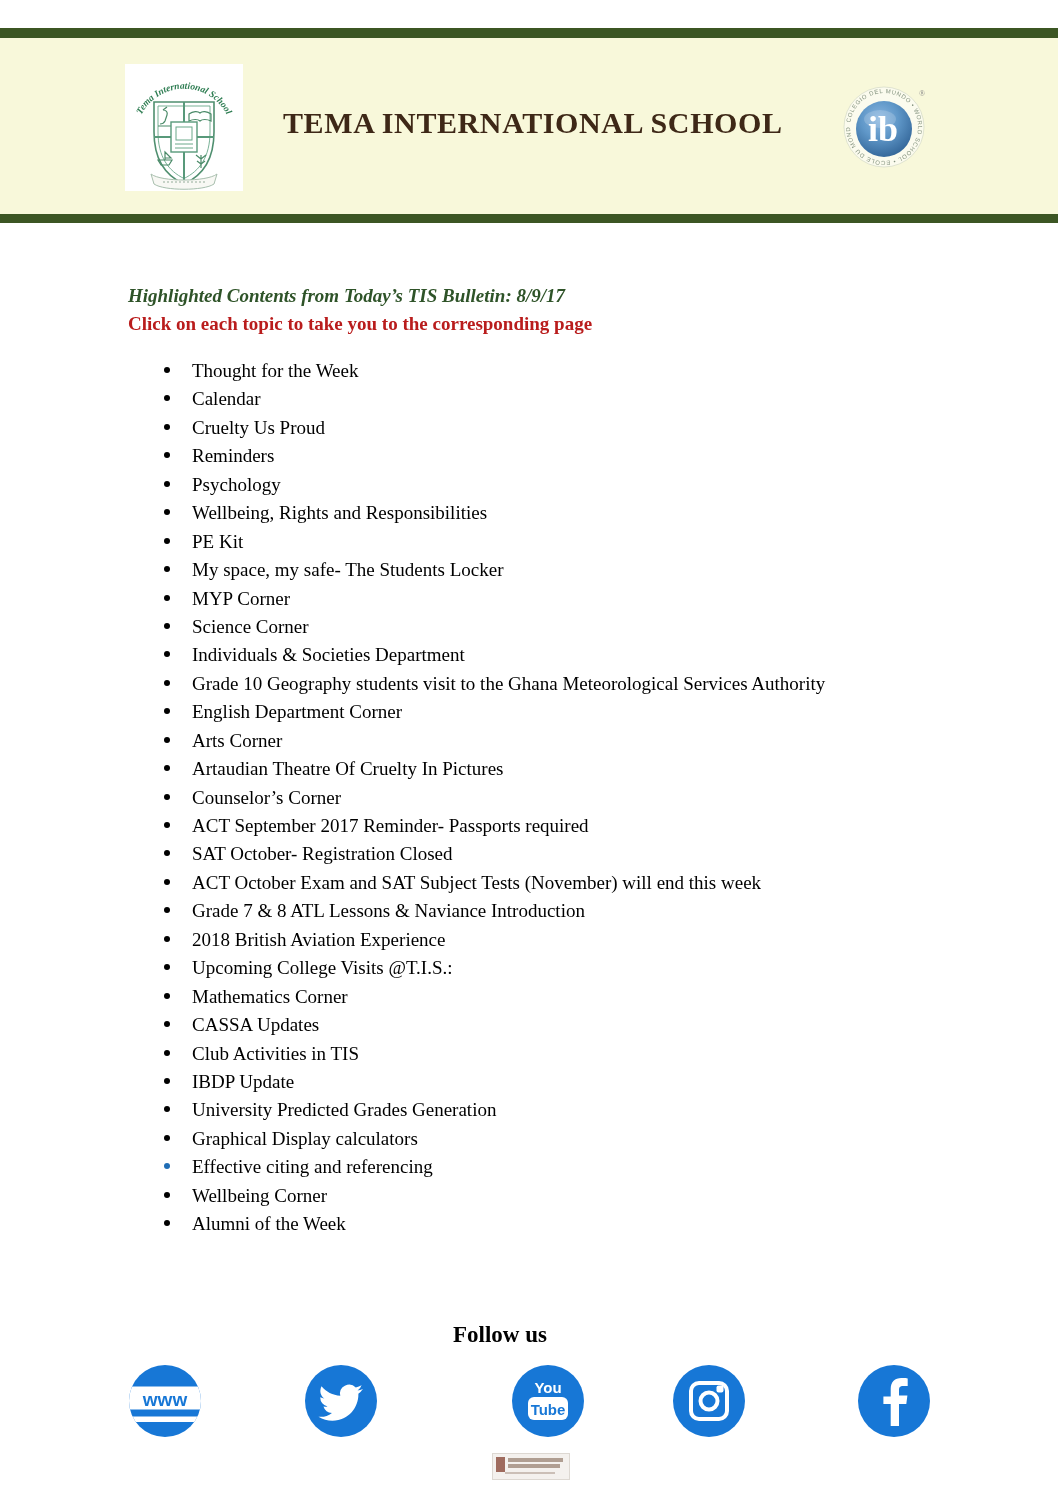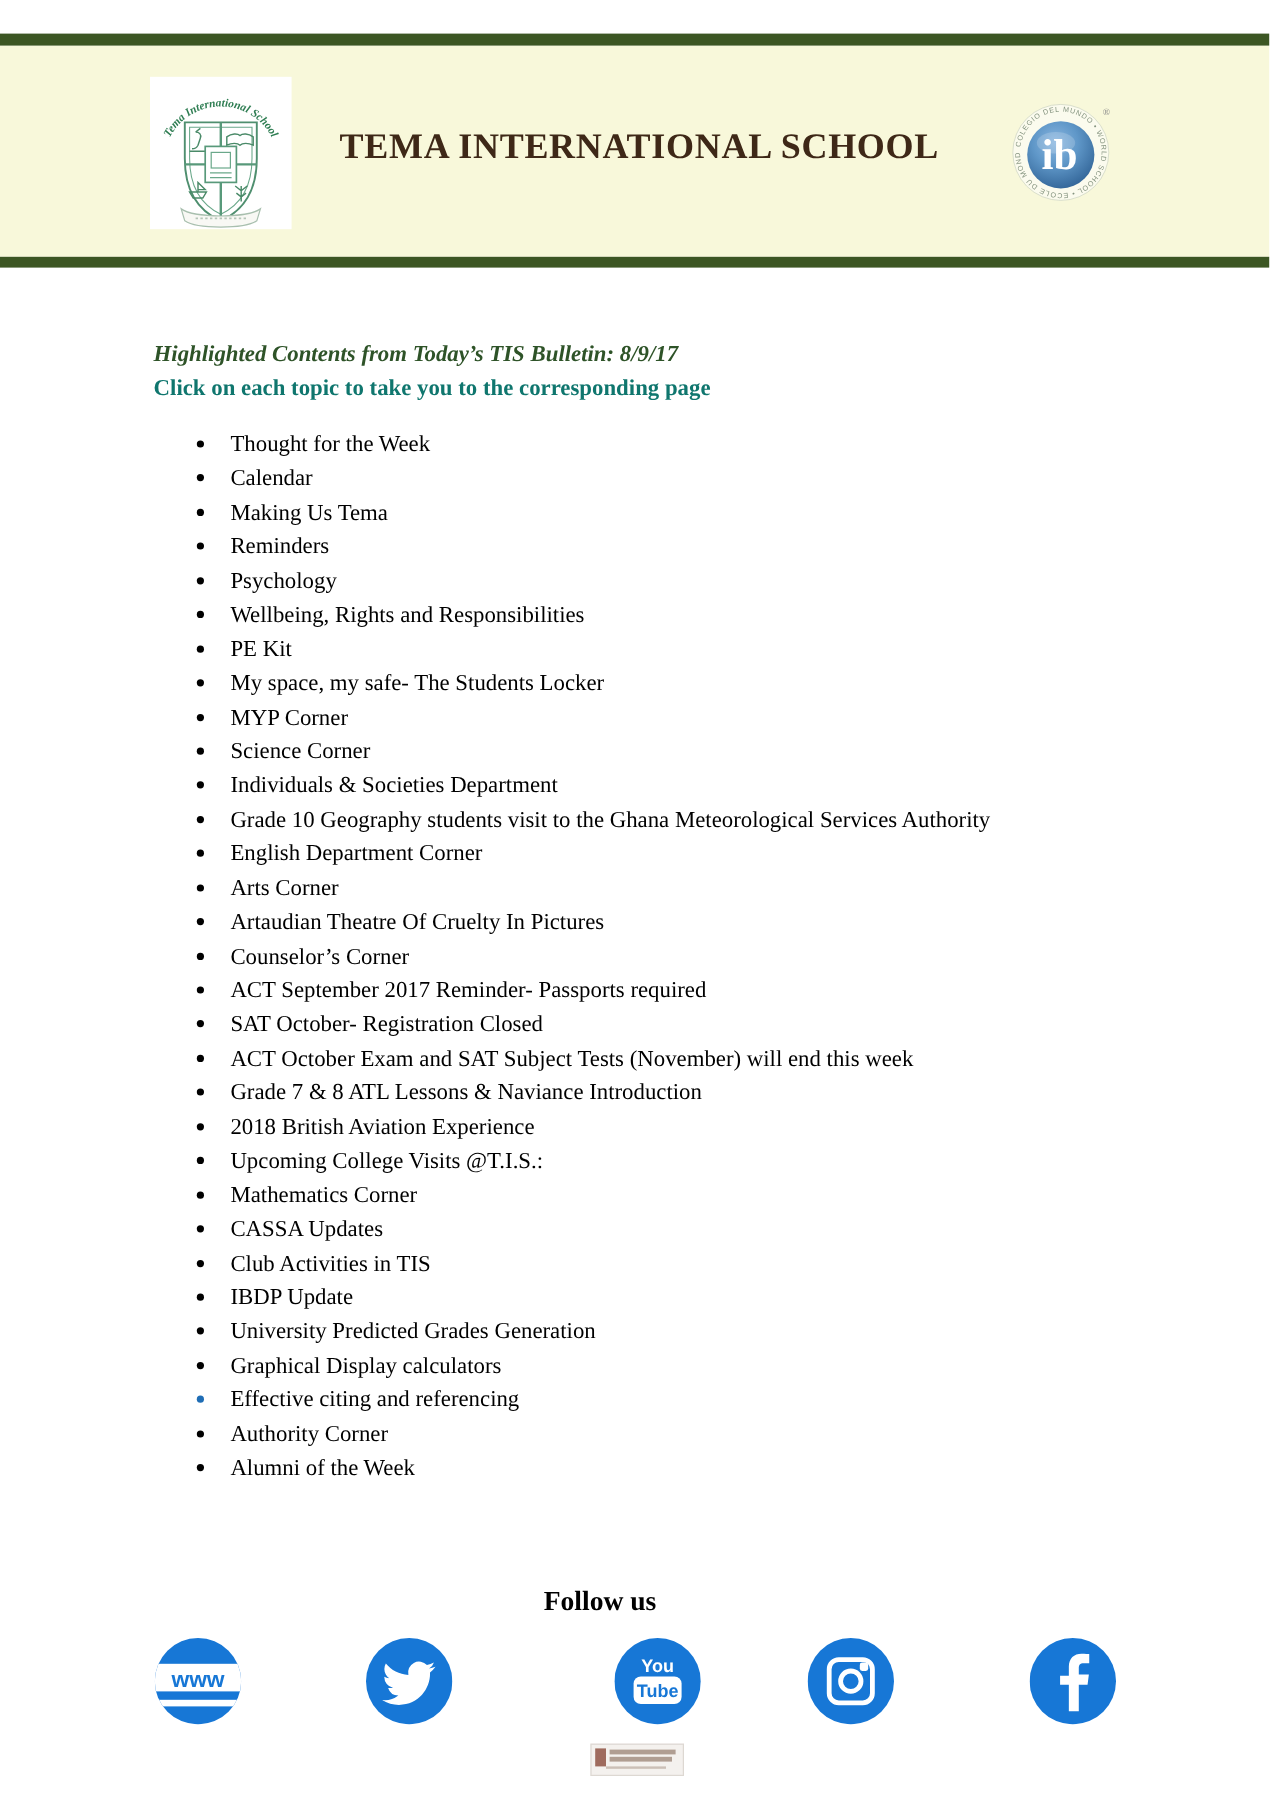--- a/index.html
+++ b/index.html
@@ -18,21 +18,21 @@
     font-size:30px; font-weight:bold; color:#3e2817; letter-spacing:0.6px;
   }
   .ib-box { position:absolute; left:843px; top:86px; width:82px; height:82px; }
   
   .bulletin-title {
     position:absolute; left:128px; top:285px; font-size:19px; font-weight:bold;
     font-style:italic; color:#2e5328; white-space:nowrap;
   }
   .bulletin-subtitle {
     position:absolute; left:128px; top:313px; font-size:19px; font-weight:bold;
-    color:#0f766e; white-space:nowrap;
+    color:#b91c1c; white-space:nowrap;
   }
   
   .topics { position:absolute; left:162px; top:362px; margin:0; padding:0; list-style:none; }
   .topic-item { position:relative; height:28.45px; padding-left:30px; font-size:19px;
     line-height:17px; color:#000000; white-space:nowrap; cursor:pointer; }
   .topic-bullet { position:absolute; left:2px; top:5px; width:6px; height:6px;
     border-radius:50%; background:#000000; }
   
   .follow-us { position:absolute; left:0; top:1322px; width:1000px; text-align:center;
     font-size:23px; font-weight:bold; color:#000000; }
@@ -122,21 +122,21 @@
       <li class="topic-item">
       <span class="topic-bullet" style="background: rgb(0, 0, 0);"></span>
       <span class="topic-label">Thought for the Week</span>
     </li>
       <li class="topic-item">
       <span class="topic-bullet" style="background: rgb(0, 0, 0);"></span>
       <span class="topic-label">Calendar</span>
     </li>
       <li class="topic-item">
       <span class="topic-bullet" style="background: rgb(0, 0, 0);"></span>
-      <span class="topic-label">Making Us Tema</span>
+      <span class="topic-label">Cruelty Us Proud</span>
     </li>
       <li class="topic-item">
       <span class="topic-bullet" style="background: rgb(0, 0, 0);"></span>
       <span class="topic-label">Reminders</span>
     </li>
       <li class="topic-item">
       <span class="topic-bullet" style="background: rgb(0, 0, 0);"></span>
       <span class="topic-label">Psychology</span>
     </li>
       <li class="topic-item">
@@ -230,21 +230,21 @@
       <li class="topic-item">
       <span class="topic-bullet" style="background: rgb(0, 0, 0);"></span>
       <span class="topic-label">Graphical Display calculators</span>
     </li>
       <li class="topic-item">
       <span class="topic-bullet" style="background: rgb(31, 109, 181);"></span>
       <span class="topic-label">Effective citing and referencing</span>
     </li>
       <li class="topic-item">
       <span class="topic-bullet" style="background: rgb(0, 0, 0);"></span>
-      <span class="topic-label">Authority Corner</span>
+      <span class="topic-label">Wellbeing Corner</span>
     </li>
       <li class="topic-item">
       <span class="topic-bullet" style="background: rgb(0, 0, 0);"></span>
       <span class="topic-label">Alumni of the Week</span>
     </li>
     </ul>
 
   <div class="follow-us">Follow us</div>
 
   <div class="social-icon icon-www">

